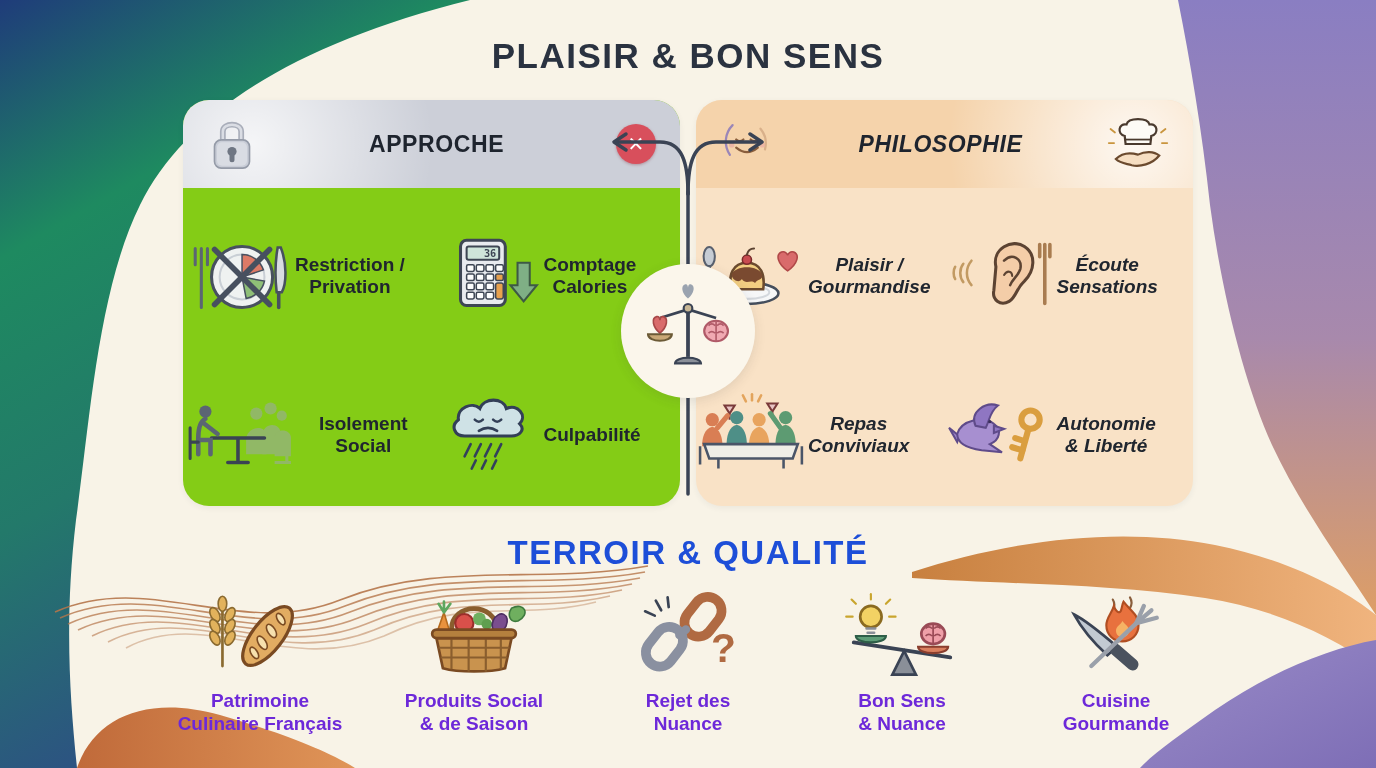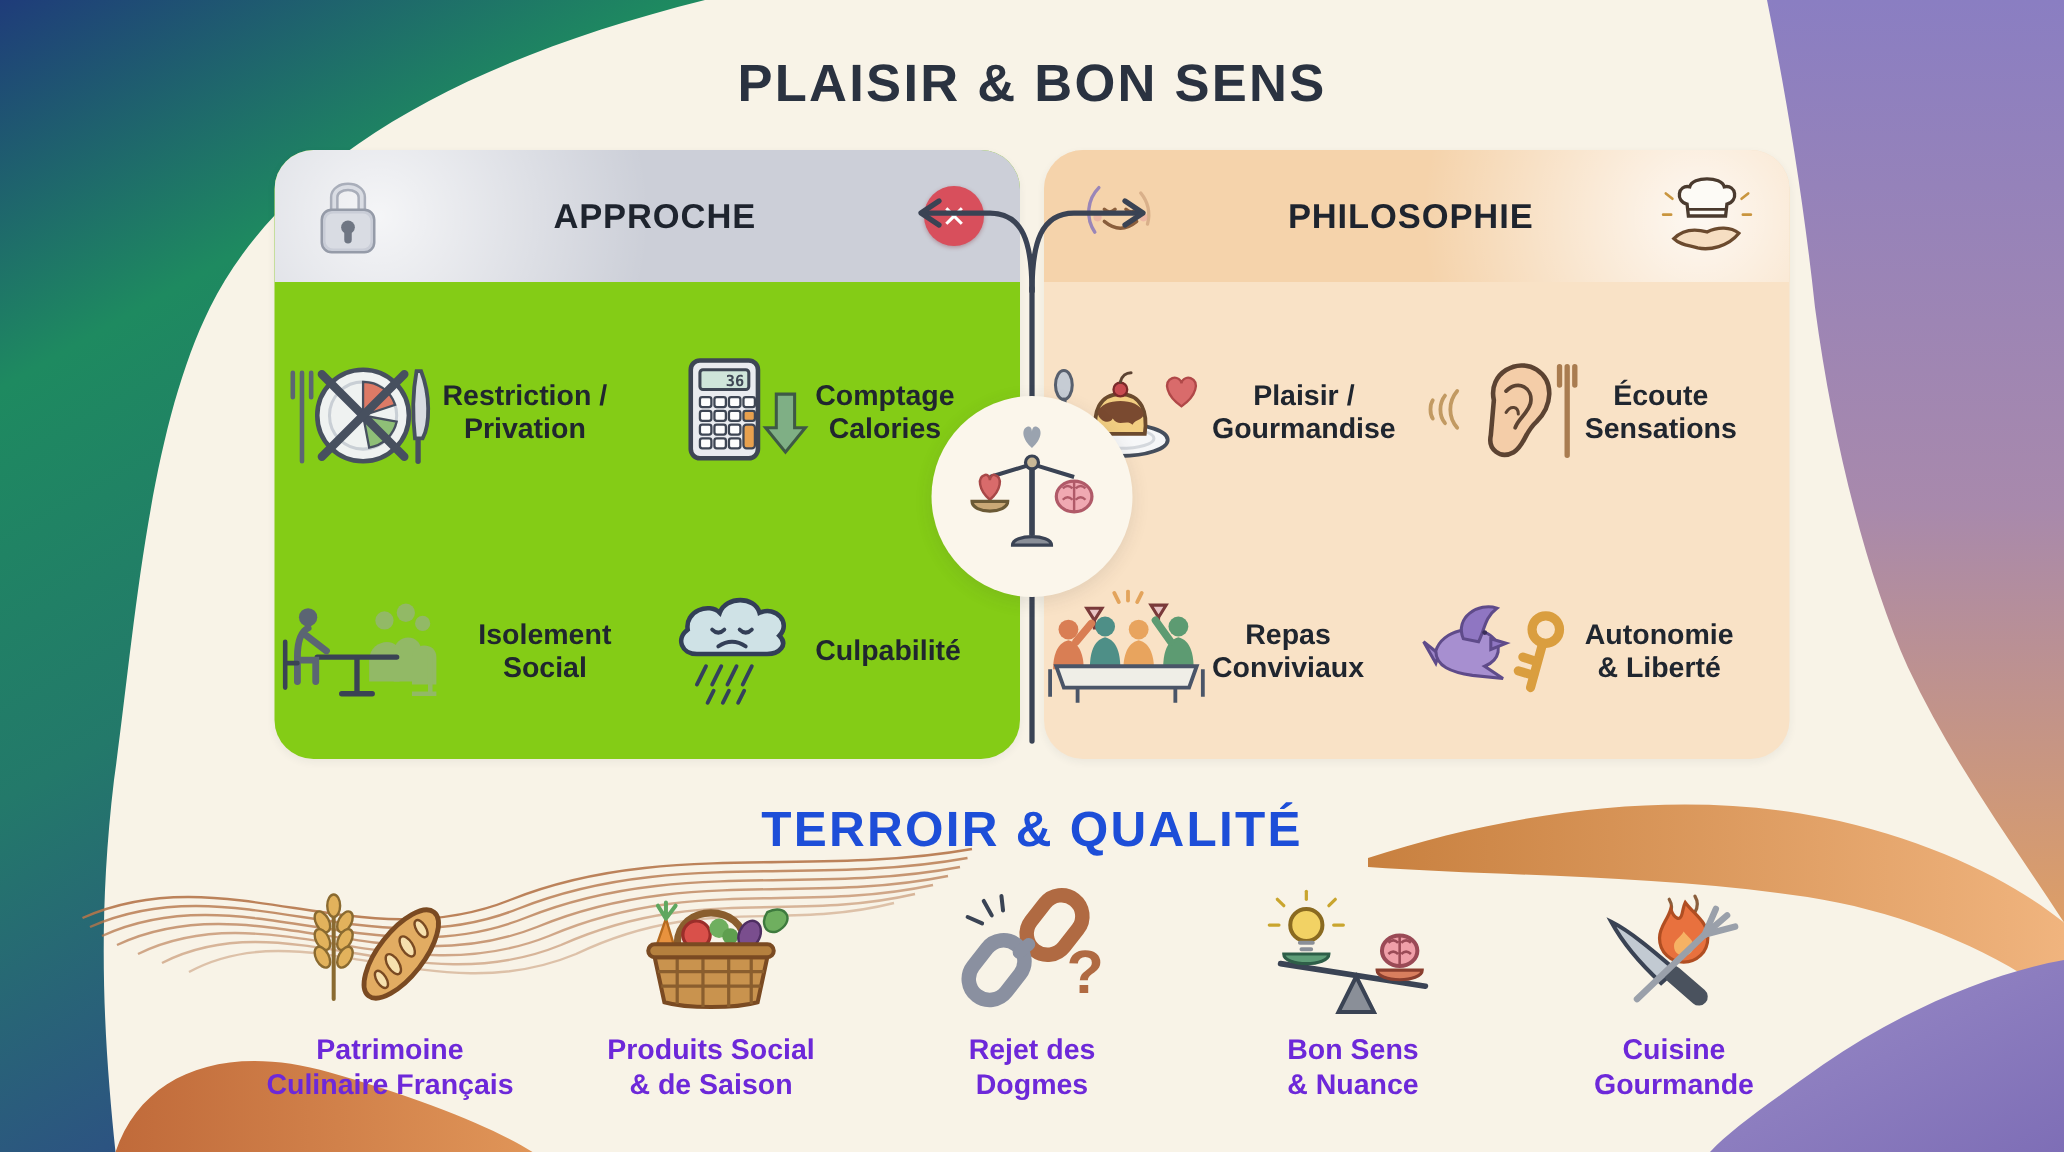--- a/index.html
+++ b/index.html
@@ -7,21 +7,21 @@
     background:#F8F3E7;font-family:"Liberation Sans","DejaVu Sans",sans-serif;}
   .bg{position:absolute;inset:0;z-index:0;}
   .title-top{position:absolute;top:36px;left:0;width:100%;text-align:center;margin:0;
     font-size:35px;font-weight:700;letter-spacing:1.5px;color:#2A3240;z-index:2;}
   .title-bottom{position:absolute;top:534px;left:0;width:100%;text-align:center;margin:0;
     font-size:33px;font-weight:700;letter-spacing:1.5px;color:#1d4ed8;z-index:2;}
 
   .panel{position:absolute;top:100px;width:497px;height:406px;border-radius:26px;z-index:2;
     box-shadow:0 2px 6px rgba(40,48,70,.06);}
   .panel-left{left:183px;background:#84cc16;}
-  .panel-right{left:696px;background:#F9E2C6;}
+  .panel-right{left:696px;background:#F9E2C6;font-style:italic;}
   .panel-header{position:absolute;top:0;left:0;right:0;height:88px;border-radius:26px 26px 0 0;
     display:flex;align-items:center;padding:0 24px;box-sizing:border-box;gap:8px;}
   .panel-left .panel-header{background:radial-gradient(circle at 14% 50%,rgba(255,255,255,.8),rgba(255,255,255,0) 42%),#CCCFD8;}
   .panel-right .panel-header{background:radial-gradient(circle at 88% 50%,rgba(255,255,255,.85),rgba(255,255,255,0) 42%),#F5D3AB;}
   .header-text{flex:1;text-align:center;font-size:23px;font-weight:700;letter-spacing:.6px;
     color:#1E242E;line-height:1.16;}
   .header-text span{display:block;}
   .badge-x{width:40px;height:40px;border-radius:50%;background:#D84F5C;color:#fff;
     display:flex;align-items:center;justify-content:center;font-size:20px;font-weight:700;
     box-shadow:0 1px 3px rgba(120,30,40,.35);flex:0 0 auto;}
@@ -457,21 +457,21 @@
               <path d="M24,23 L15,19"></path>
           </g>
           <rect x="56" y="4" width="26" height="40" rx="13" transform="rotate(38 69 24)" fill="none" stroke="#B06A42" stroke-width="9"></rect>
           <rect x="20" y="32" width="26" height="40" rx="13" transform="rotate(38 33 52)" fill="none" stroke="#8A90A0" stroke-width="9"></rect>
           <path d="M47,41 L53,36" stroke="#8A90A0" stroke-width="8" stroke-linecap="round"></path>
           <text x="88" y="66" text-anchor="middle" font-size="38" font-weight="bold" fill="#B06A42" font-family="Liberation Sans,sans-serif">?</text>
         </svg>
       </div>
       <div class="t-label">
         <span>Rejet des</span>
-        <span>Dogmes</span>
+        <span>Nuance</span>
       </div>
     </div>
 
     <div class="terroir-item">
       <div class="t-icon">
         <svg width="118" height="92" viewBox="0 0 110 84">
           <g stroke="#C9A52E" stroke-width="2" stroke-linecap="round">
             <path d="M26,8 V3"></path>
               <path d="M12,12 L8,8"></path>
               <path d="M40,12 L44,8"></path>

